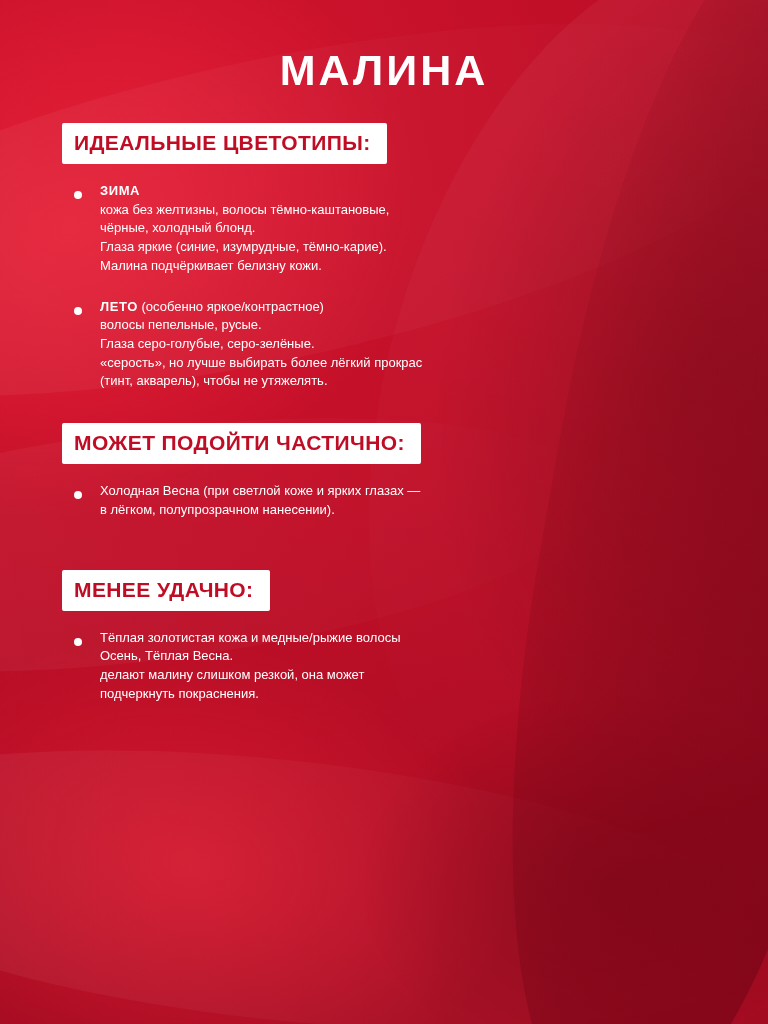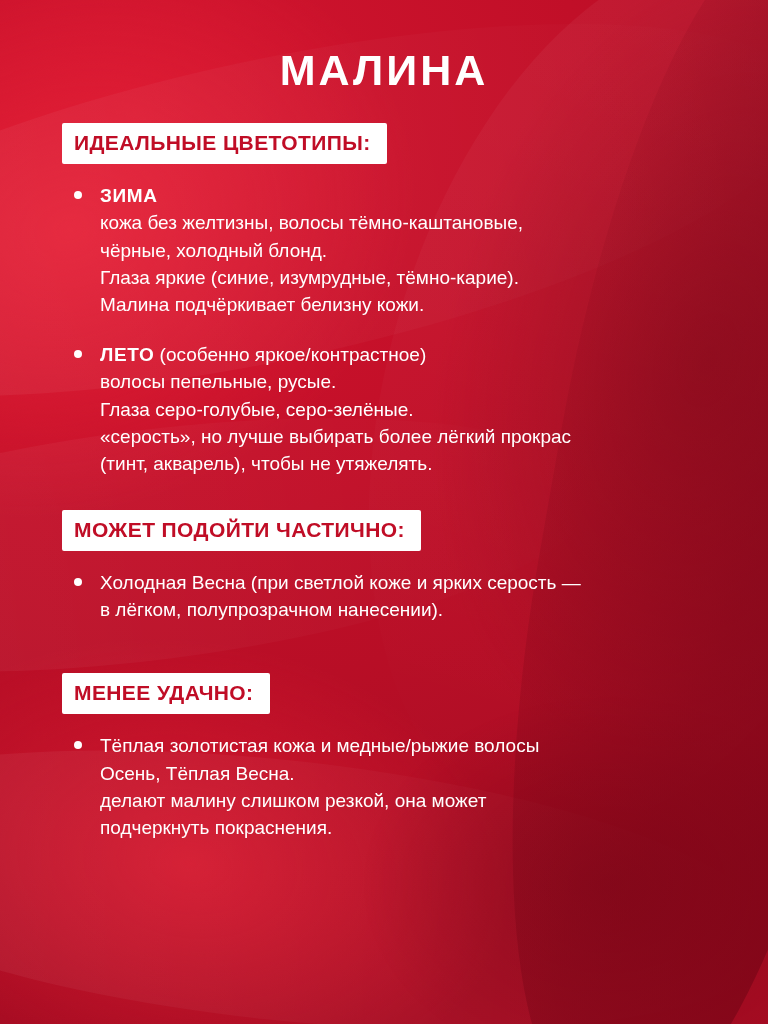--- a/index.html
+++ b/index.html
@@ -104,21 +104,21 @@
   ul.bullets {
     list-style: none;
     margin: 0;
     padding: 0 0 0 22px;
   }
   ul.bullets > li {
     position: relative;
     padding-left: 32px;
     margin-bottom: 22px;
     color: #ffffff;
-    font-size: 19px;
+    font-size: 13px;
     line-height: 1.44;
   }
   ul.bullets > li:last-child { margin-bottom: 0; }
   ul.bullets > li::before {
     content: "";
     position: absolute;
     left: 6px;
     top: 9px;
     width: 8px;
     height: 8px;
@@ -175,21 +175,21 @@
       </li>
     </ul>
   </div>
 
   <div class="spacer-md"></div>
 
   <div class="block">
     <div class="section-chip">МОЖЕТ ПОДОЙТИ ЧАСТИЧНО:</div>
     <ul class="bullets">
       <li>
-        <span class="line">Холодная Весна (при светлой коже и ярких серость —</span>
+        <span class="line">Холодная Весна (при светлой коже и ярких глазах —</span>
         <span class="line">в лёгком, полупрозрачном нанесении).</span>
       </li>
     </ul>
   </div>
 
   <div class="spacer-sm"></div>
 
   <div class="block">
     <div class="section-chip chip-gap-top">МЕНЕЕ УДАЧНО:</div>
     <ul class="bullets">

